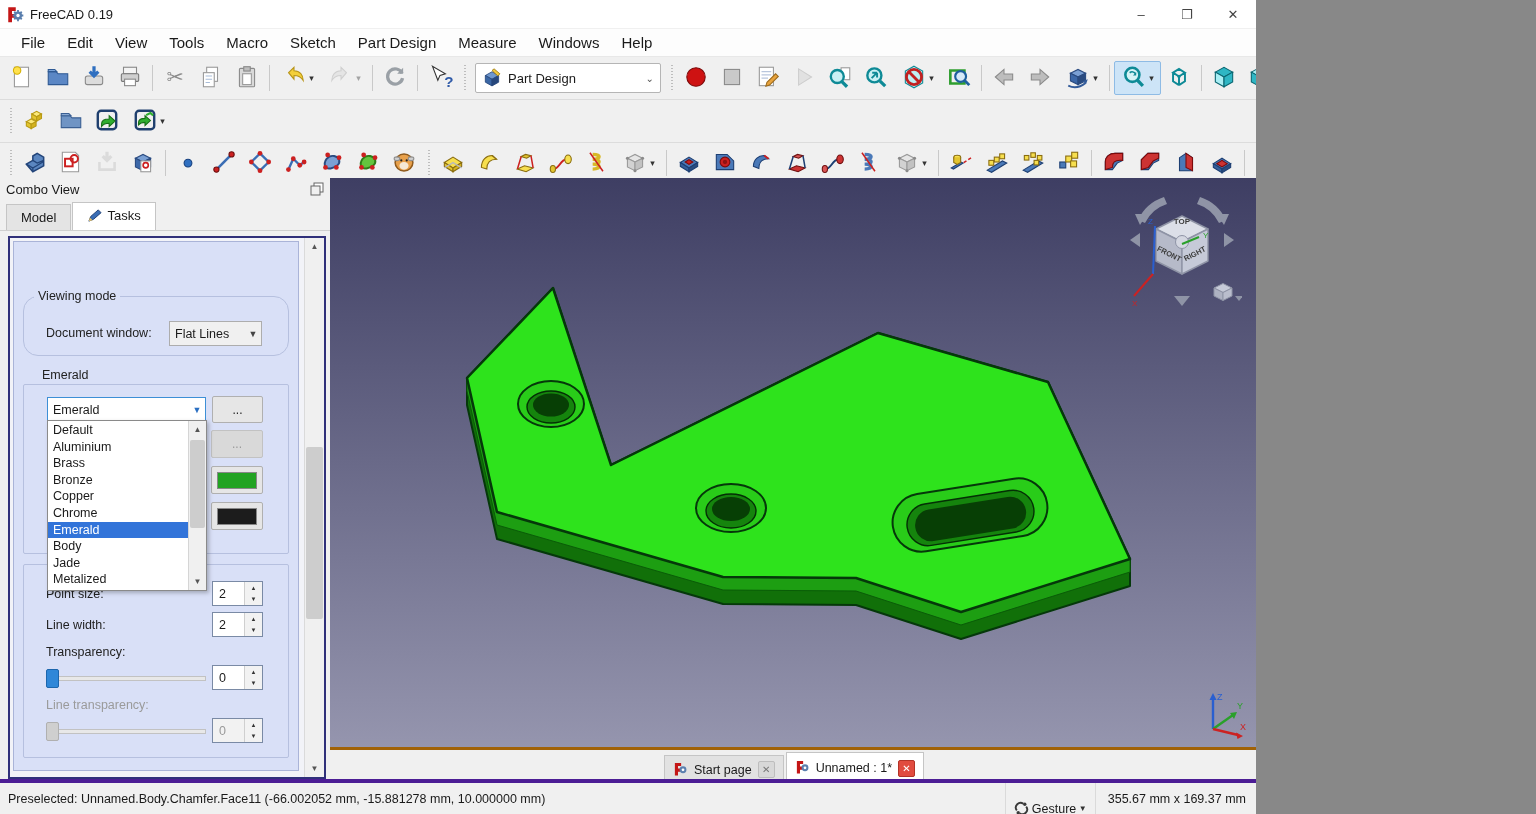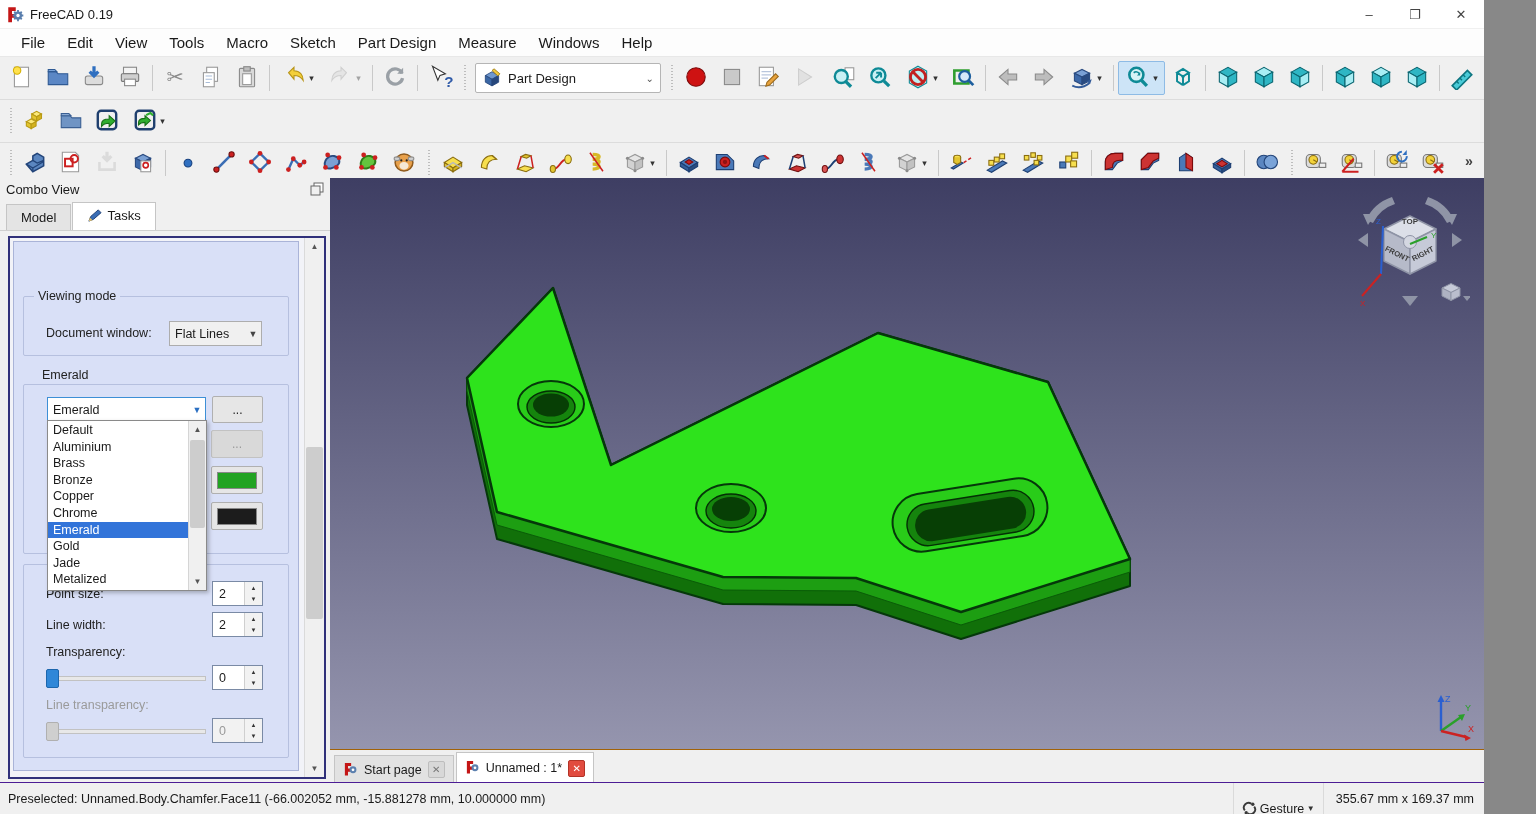--- a/index.html
+++ b/index.html
@@ -1,17 +1,17 @@
 <!DOCTYPE html>
 <html><head>
 <meta charset="utf-8">
 <style>
   html,body{margin:0;padding:0;}
   body{font-family:"Liberation Sans",sans-serif;background:#888;}
-  .app{position:relative;width:1484px;height:814px;background:#f0f0f0;overflow:hidden;font-size:13px;color:#1a1a1a;}
+  .app{position:relative;width:1256px;height:814px;background:#f0f0f0;overflow:hidden;font-size:13px;color:#1a1a1a;}
 
   
   .titlebar{height:28px;background:#ffffff;display:flex;align-items:center;border-bottom:1px solid #f0f0f0;}
   .titlebar .appicon{width:18px;height:18px;margin:0 6px 0 6px;}
   .titlebar .title{font-size:13px;}
   .win-controls{margin-left:auto;display:flex;height:100%;}
   .win-btn{width:46px;height:100%;display:flex;align-items:center;justify-content:center;font-size:13px;color:#444;}
 
   
   .menubar{height:27px;background:#fdfdfd;display:flex;align-items:center;padding-left:10px;border-bottom:1px solid #e8e8e8;}
@@ -93,29 +93,29 @@
   .dl-scroll .vs-track{background:#f0f0f0;}
 
   
   .right-area{flex:1;display:flex;flex-direction:column;position:relative;}
   .viewport{position:relative;height:572px;background:linear-gradient(#3e3e63,#9595ae);overflow:hidden;}
   .viewport > svg.part{position:absolute;left:0;top:0;}
   .navcube{position:absolute;top:6px;right:14px;width:120px;height:130px;}
   .axis-cross{position:absolute;right:8px;bottom:6px;width:48px;height:54px;}
 
   
-  .mdi-tabbar{height:33px;background:#f0f0f0;display:flex;align-items:flex-end;padding-left:4px;border-top:1px solid #a16207;}
+  .mdi-tabbar{height:33px;background:#f0f0f0;display:flex;align-items:flex-end;padding-left:4px;border-top:3px solid #a16207;justify-content:center;}
   .mdi-tab{display:flex;align-items:center;gap:6px;height:27px;padding:0 8px;font-size:12.5px;background:#e2e2e2;border:1px solid #c5c5c5;border-bottom:none;margin-right:2px;}
   .mdi-tab.active{background:#fff;height:30px;}
   .mdi-tab svg{width:15px;height:15px;}
   .tab-close{width:15px;height:15px;display:flex;align-items:center;justify-content:center;font-size:10px;border-radius:2px;background:#d8d8d8;color:#777;border:1px solid #bdbdbd;}
   .tab-close.red{background:#e14b3f;color:#fff;border-color:#b33327;}
 
   
-  .statusbar{position:absolute;left:0;right:0;bottom:0;height:31px;background:#f0f0f0;border-top:1px solid #4c1d95;display:flex;align-items:center;font-size:12.5px;}
+  .statusbar{position:absolute;left:0;right:0;bottom:0;height:31px;background:#f0f0f0;border-top:4px solid #4c1d95;display:flex;align-items:center;font-size:12.5px;}
   .sb-msg{padding-left:8px;flex:1;white-space:nowrap;overflow:hidden;}
   .sb-right{display:flex;align-items:center;height:100%;}
   .sb-sep{width:1px;height:100%;background:#dadada;margin:0 6px;}
   .sb-nav{display:flex;align-items:center;gap:3px;padding:0 2px;margin-top:20px;}
   .sb-nav .txt{max-width:44px;overflow:hidden;white-space:nowrap;}
   .sb-nav svg{width:15px;height:15px;}
   .sb-dims{padding:0 10px 0 6px;white-space:nowrap;}
 </style>
 </head>
 <body>
@@ -744,21 +744,21 @@
             </svg>
           <span>Tasks</span>
         </div>
       </div>
 
       <div class="tasks-frame">
         <div class="tasks-scrollarea">
 
           <div class="dp-box">
 
-            <div class="groupbox" style="left:9px;top:54px;width:264px;height:58px;">
+            <div class="groupbox" style="left:9px;top:54px;width:264px;height:58px;border-radius:15px;">
               <span class="gb-label">Viewing mode</span>
             </div>
             <span class="fieldrow-label" style="left:32px;top:84px;">Document window:</span>
             <div class="combo grey" style="left:155px;top:79px;width:91px;height:23px;">
               <span class="val">Flat Lines</span>
                 <span class="chev">▼</span>
             </div>
 
             <div class="groupbox" style="left:9px;top:142px;width:264px;height:168px;"></div>
             <span class="fieldrow-label" style="left:24px;top:126px;background:#d9e0f7;padding:0 4px;">Emerald</span>
@@ -823,21 +823,21 @@
 
             <div class="dropdown-list">
               <div class="dl-items" id="material-options">
                   <div class="dl-item">Default</div>
                   <div class="dl-item">Aluminium</div>
                   <div class="dl-item">Brass</div>
                   <div class="dl-item">Bronze</div>
                   <div class="dl-item">Copper</div>
                   <div class="dl-item">Chrome</div>
                   <div class="dl-item sel">Emerald</div>
-                  <div class="dl-item">Gold</div>
+                  <div class="dl-item">Body</div>
                   <div class="dl-item">Jade</div>
                   <div class="dl-item">Metalized</div>
                 </div>
               <div class="dl-scroll">
                 <div class="vs-btn">▲</div>
                 <div class="vs-track">
                     <div class="vs-thumb" style="top:2px;height:88px;"></div>
                   </div>
                 <div class="vs-btn">▼</div>
               </div>

